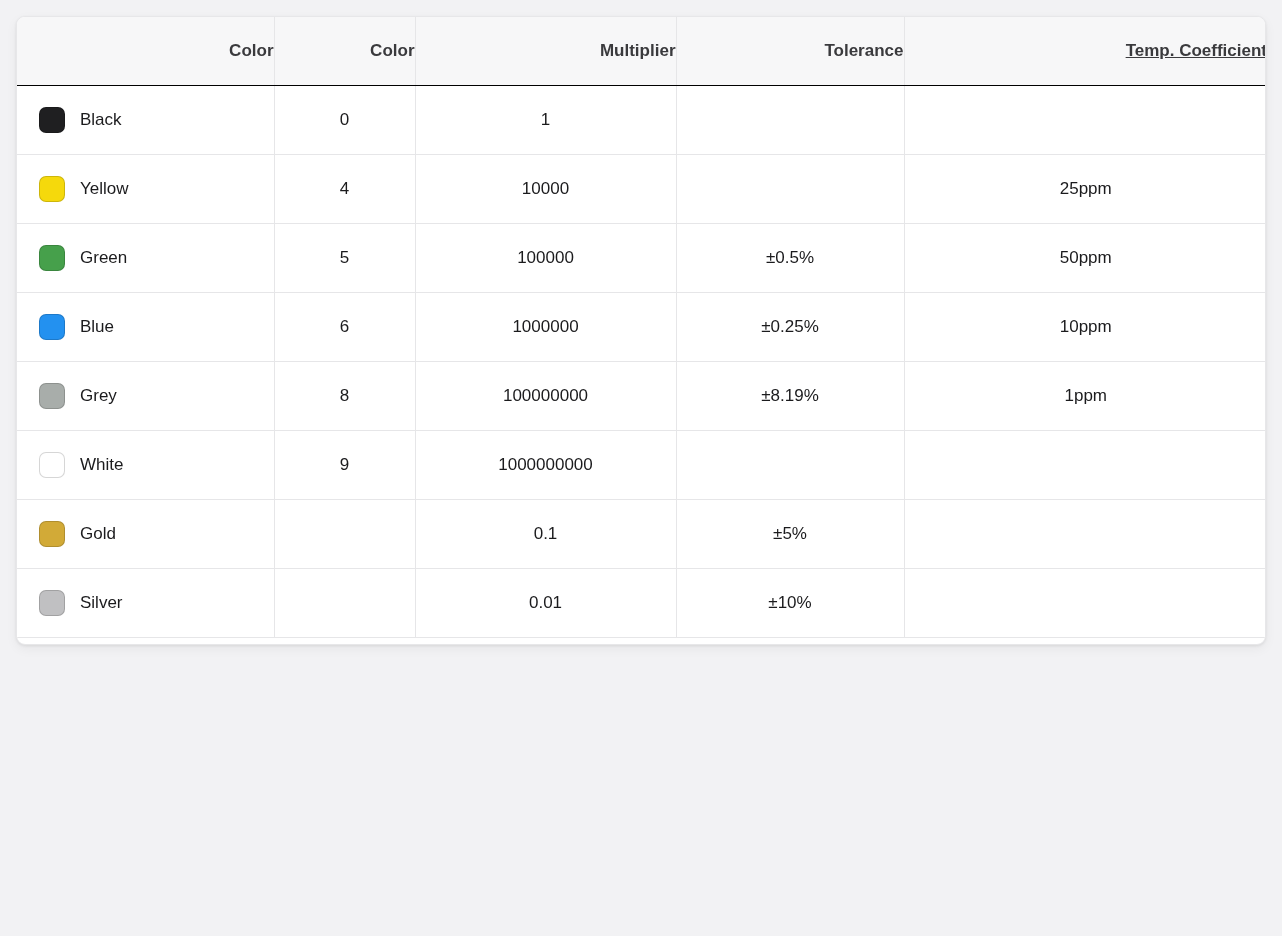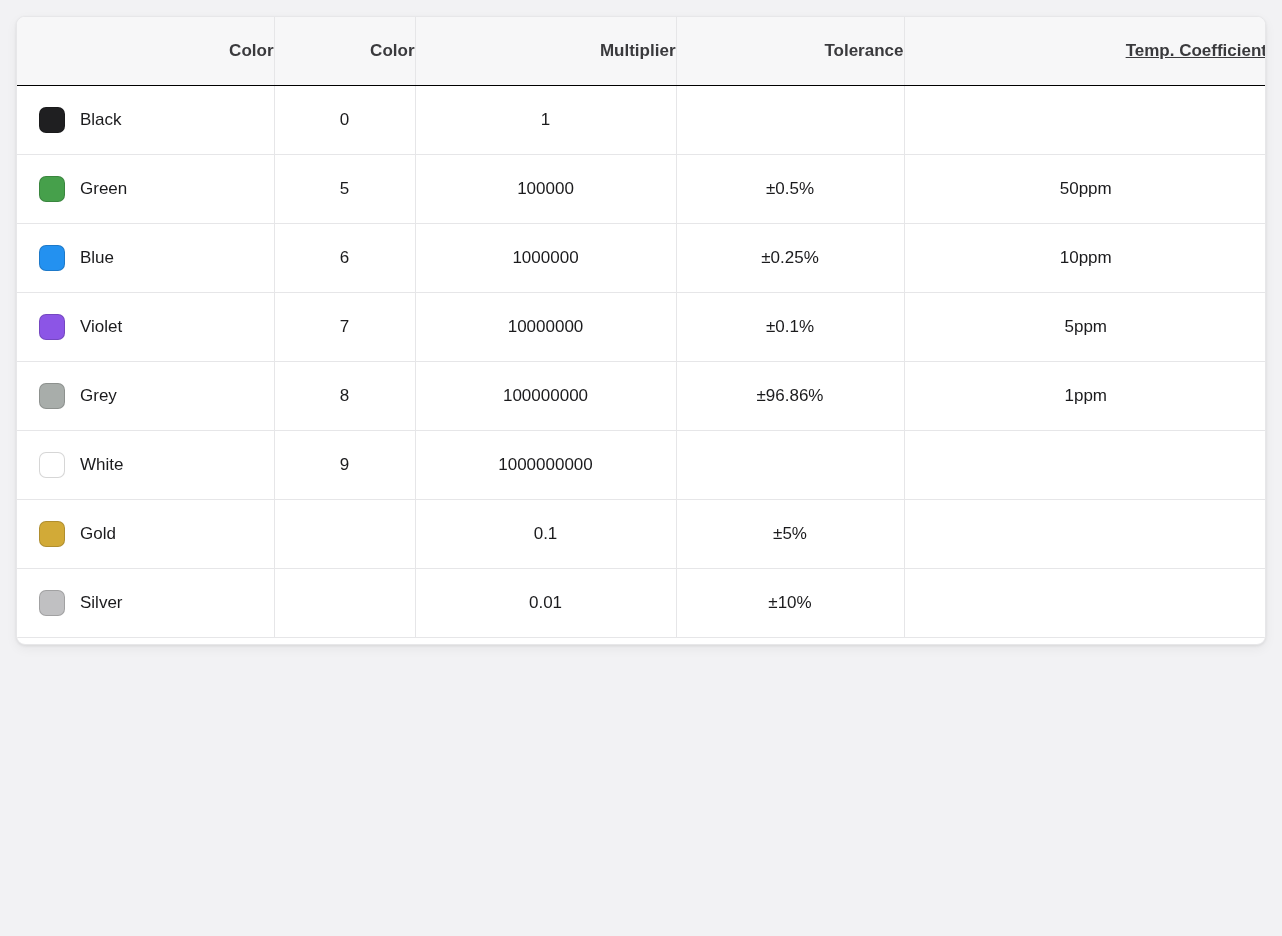--- a/index.html
+++ b/index.html
@@ -100,20 +100,32 @@
             </span>
           </td>
           <td>0</td>
           <td>1</td>
           <td></td>
           <td></td>
         </tr>
         <tr>
           <td class="color-cell">
             <span class="color-cell-inner">
+              <span class="swatch" style="background: rgb(245, 217, 12);"></span>
+              <span class="color-name">Yellow</span>
+            </span>
+          </td>
+          <td>4</td>
+          <td>10000</td>
+          <td></td>
+          <td>25ppm</td>
+        </tr>
+        <tr>
+          <td class="color-cell">
+            <span class="color-cell-inner">
               <span class="swatch" style="background: rgb(70, 160, 75);"></span>
               <span class="color-name">Green</span>
             </span>
           </td>
           <td>5</td>
           <td>100000</td>
           <td>±0.5%</td>
           <td>50ppm</td>
         </tr>
         <tr>
@@ -124,39 +136,27 @@
             </span>
           </td>
           <td>6</td>
           <td>1000000</td>
           <td>±0.25%</td>
           <td>10ppm</td>
         </tr>
         <tr>
           <td class="color-cell">
             <span class="color-cell-inner">
-              <span class="swatch" style="background: rgb(140, 85, 230);"></span>
-              <span class="color-name">Violet</span>
-            </span>
-          </td>
-          <td>7</td>
-          <td>10000000</td>
-          <td>±0.1%</td>
-          <td>5ppm</td>
-        </tr>
-        <tr>
-          <td class="color-cell">
-            <span class="color-cell-inner">
               <span class="swatch" style="background: rgb(168, 173, 170);"></span>
               <span class="color-name">Grey</span>
             </span>
           </td>
           <td>8</td>
           <td>100000000</td>
-          <td>±96.86%</td>
+          <td>±8.19%</td>
           <td>1ppm</td>
         </tr>
         <tr>
           <td class="color-cell">
             <span class="color-cell-inner">
               <span class="swatch" style="background: rgb(255, 255, 255);"></span>
               <span class="color-name">White</span>
             </span>
           </td>
           <td>9</td>

